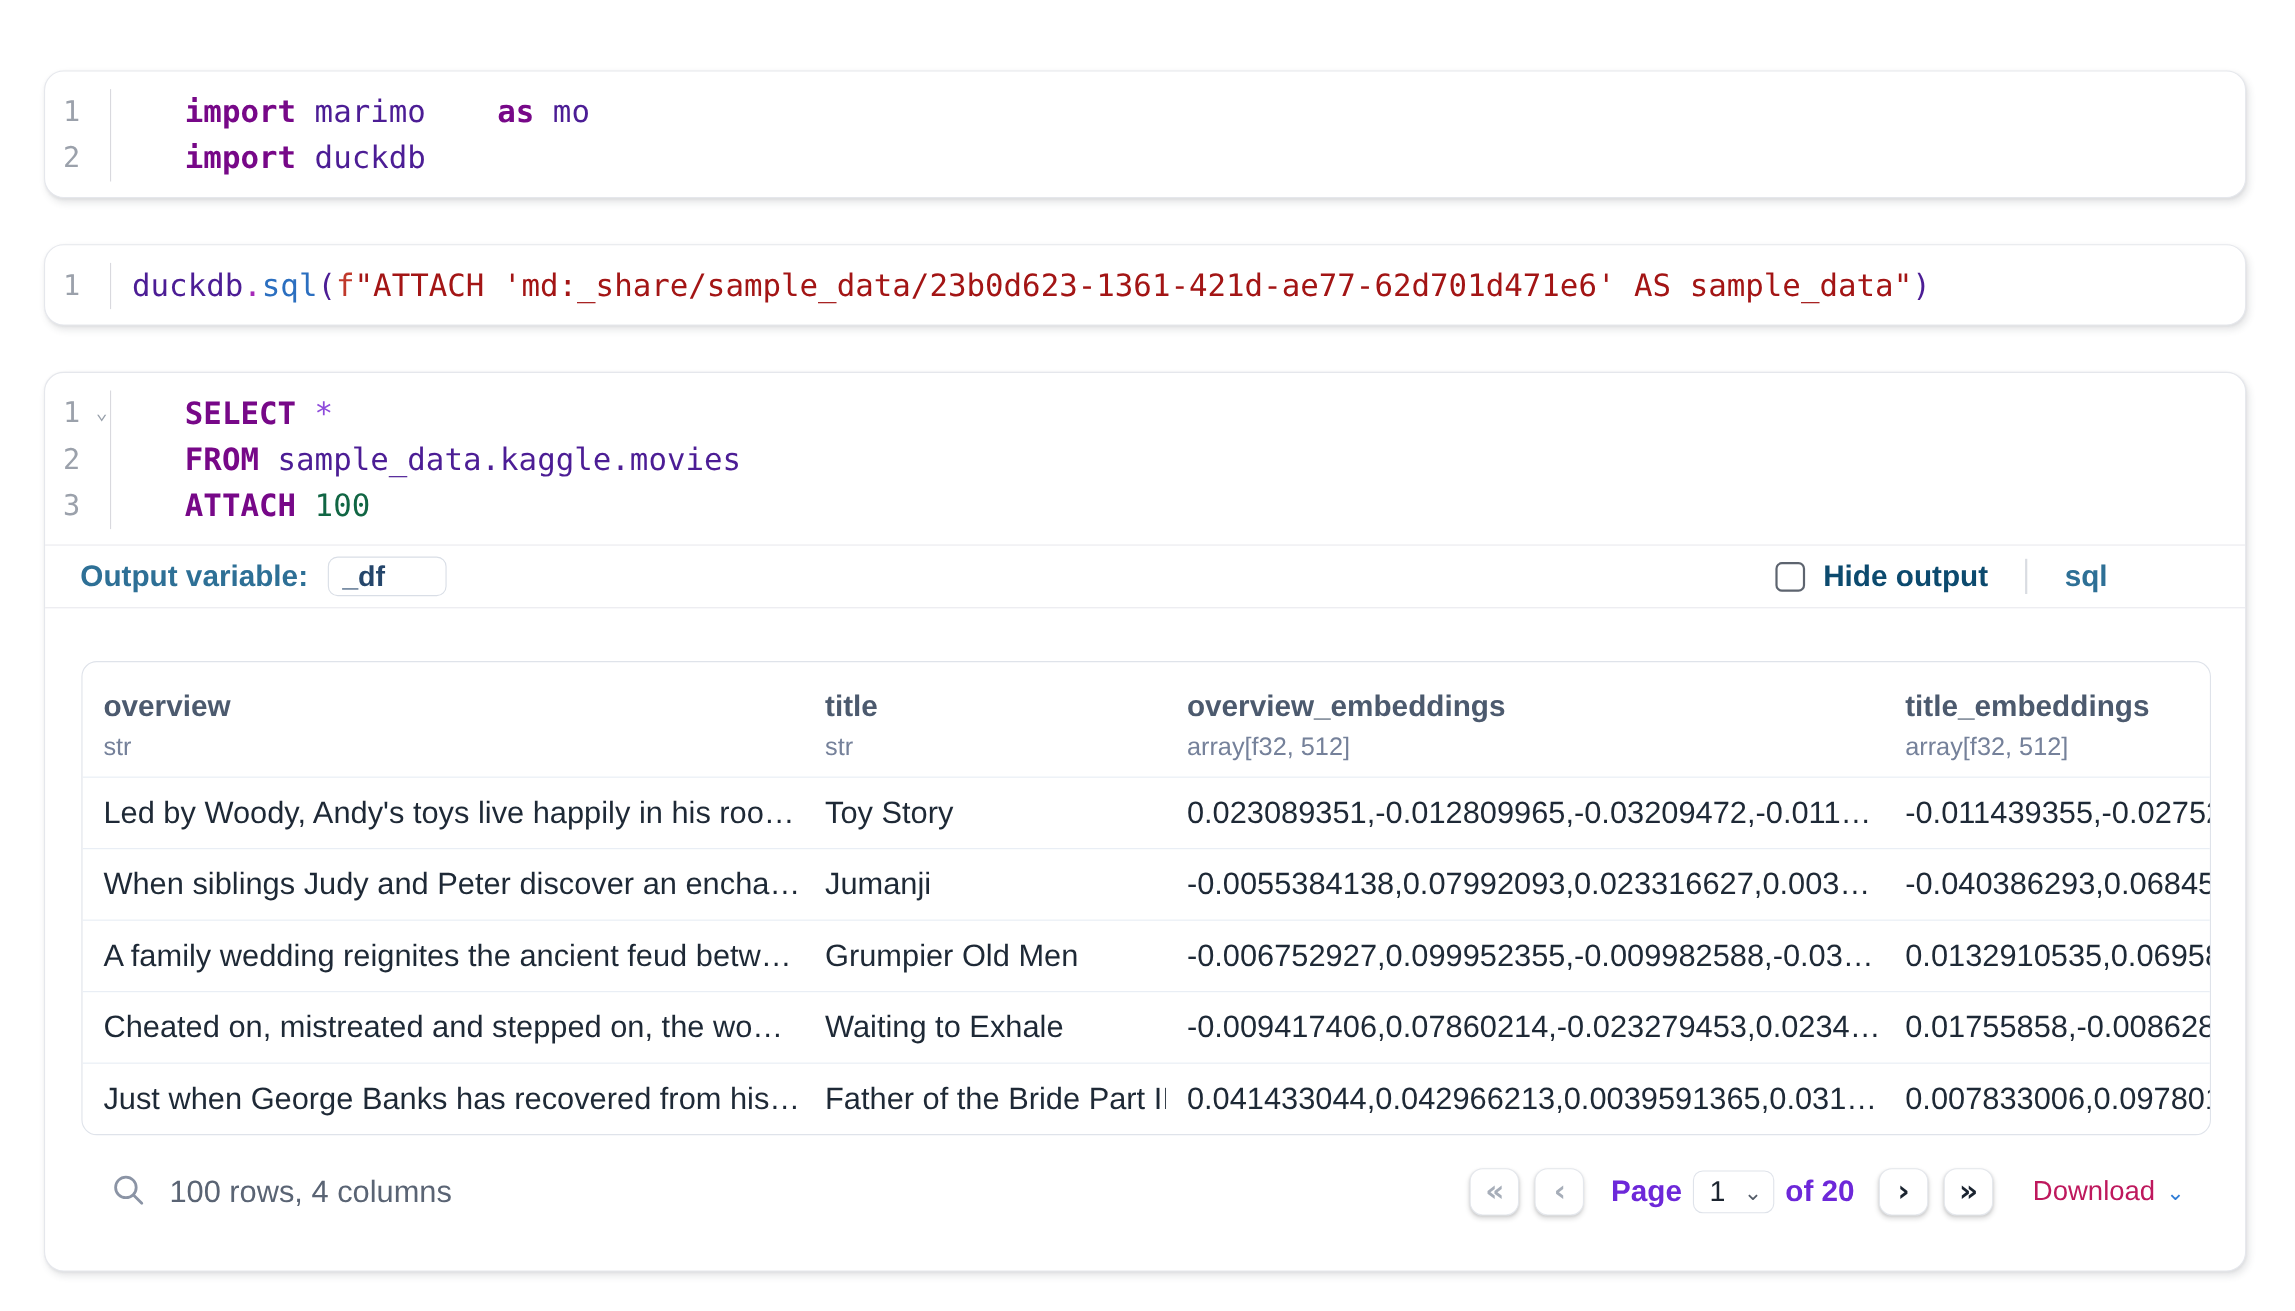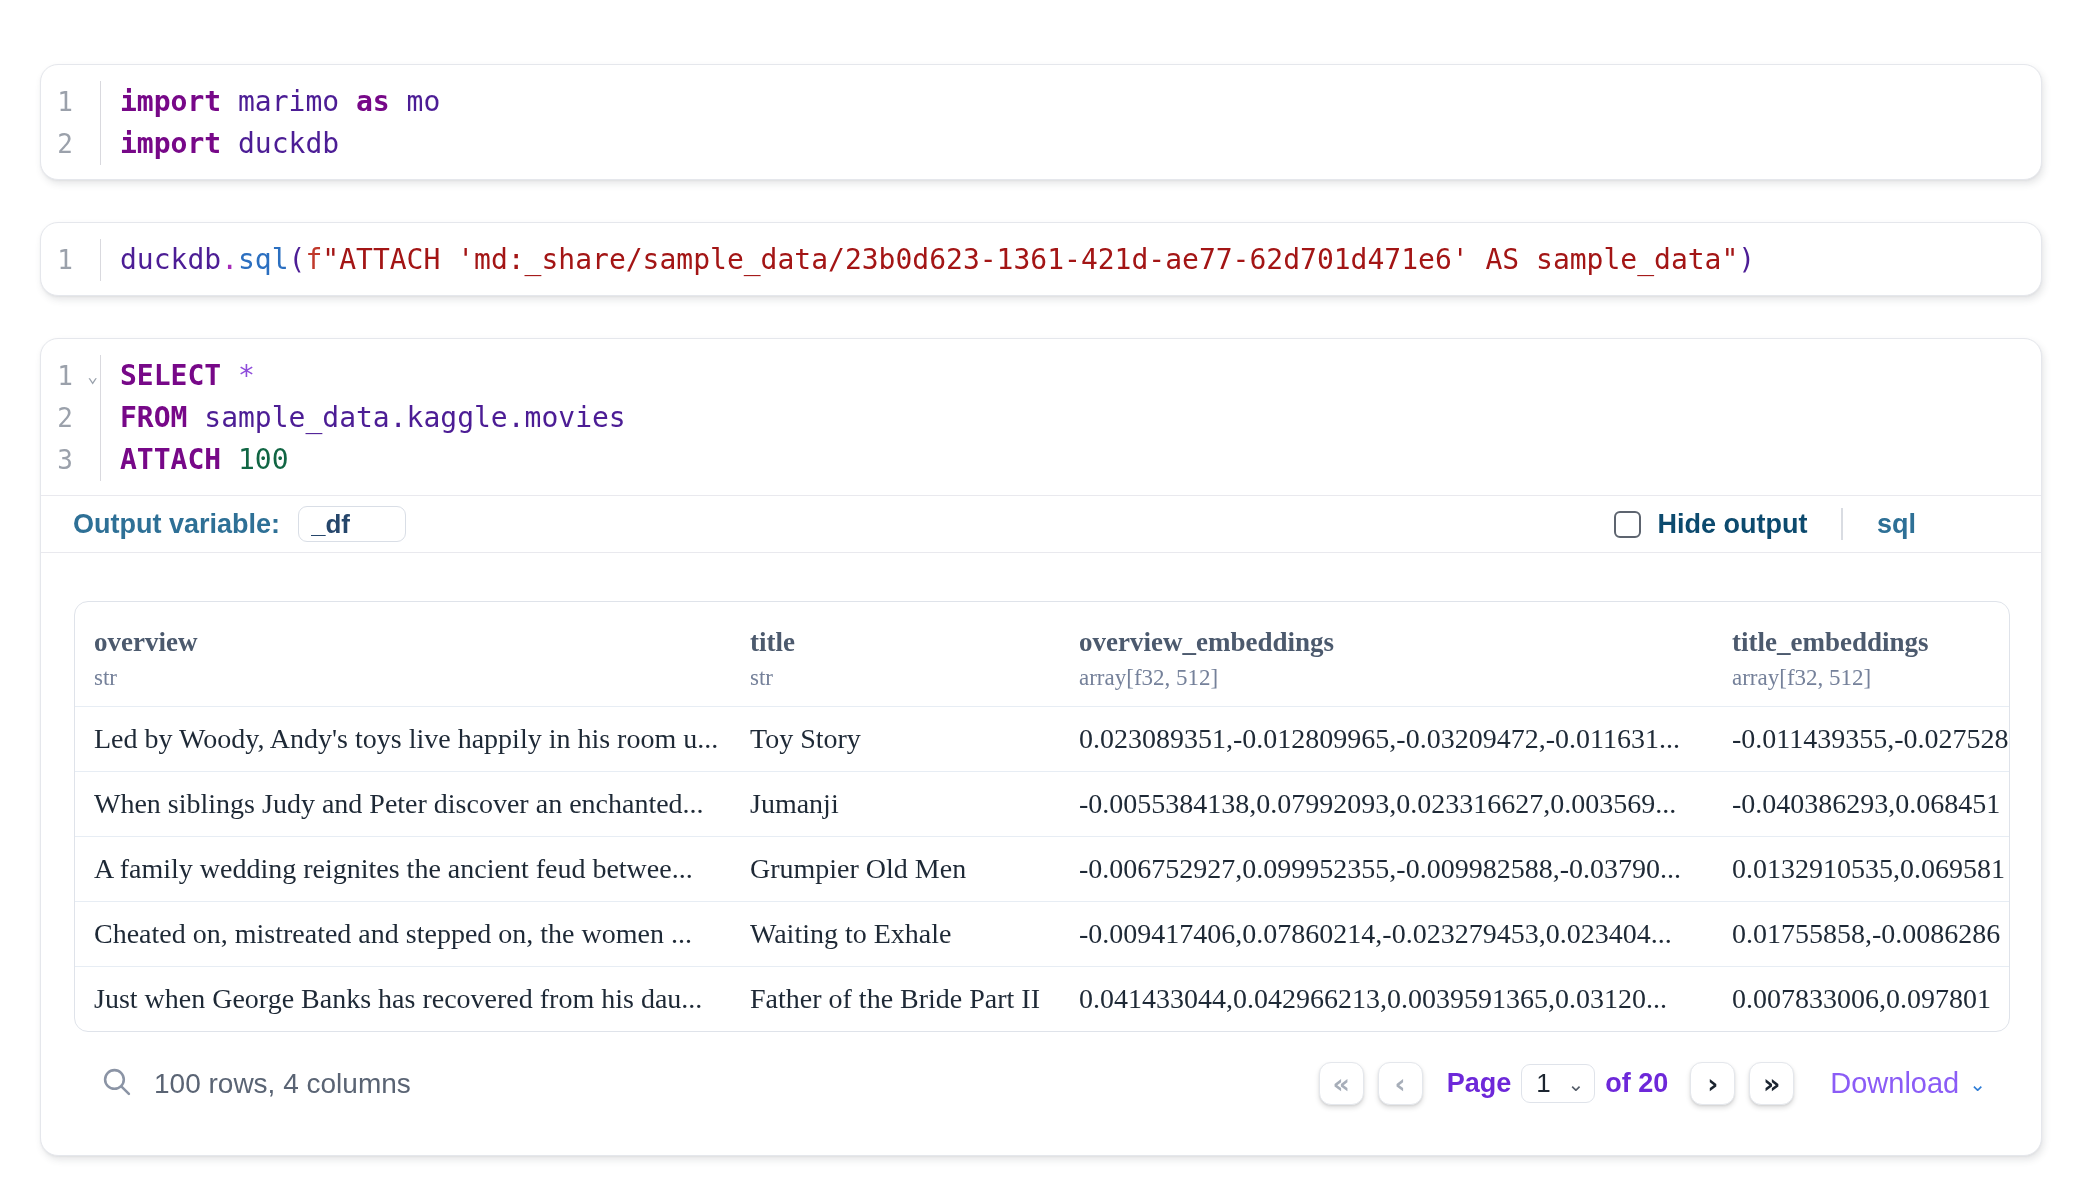--- a/index.html
+++ b/index.html
@@ -13,21 +13,21 @@
   .cell + .cell { margin-top:42px; }
 
   .code-area { display:flex; padding:16px 0 14px 0; }
   .gutter { width:60px; flex:0 0 60px; border-right:1.6px solid #d9d9de; }
   .ln { position:relative; height:42px; line-height:42px; text-align:right; padding-right:27px;
         font-family:"DejaVu Sans Mono", monospace; font-size:26px; color:#9ba1ab; }
   .fold { position:absolute; right:2px; top:0; font-size:18px; color:#98a0ab; }
   .code-lines { flex:1; padding-left:19px; overflow:hidden; }
   .code-line { height:42px; line-height:42px; white-space:pre;
                font-family:"DejaVu Sans Mono", monospace; font-size:28px; color:#1b1b1b; }
-  .tk-kw   { color:#770888; font-weight:bold; }
+  .tk-kw   { color:#770888; font-weight:bold;margin-left:48px; }
   .tk-pl   { color:#4c1d95; }
   .tk-dot  { color:#a62ab8; }
   .tk-fn   { color:#2b6fc0; }
   .tk-f    { color:#c0392b; }
   .tk-str  { color:#a31515; }
   .tk-star { color:#8e4bdb; }
   .tk-num  { color:#116644; }
 
   
   .hdivider { border-top:1.5px solid #e9e9ee; }
@@ -36,21 +36,21 @@
   .outvar-input { margin-left:18px; width:108px; height:36px; border:1.6px solid #d9dee6;
                   border-radius:9px; padding:0 0 0 12px; font-family:"Liberation Sans",sans-serif;
                   font-size:26px; font-weight:bold; color:#25466b; background:#fff; outline:none; }
   .spacer { flex:1; }
   .checkbox { width:27px; height:27px; border:2.5px solid #5d646f; border-radius:6px; background:#fff; }
   .hide-output-label { margin-left:16px; font-size:27px; font-weight:bold; color:#0c4a6e; }
   .vdivider { width:1.6px; height:32px; background:#d9dce2; margin:0 34px; }
   .lang-label { font-size:27px; font-weight:bold; color:#2e7096; }
 
   
-  .output-area { padding:48px 33px 4px 33px;font-family:Liberation Serif, serif; }
+  .output-area { padding:48px 33px 4px 33px; }
   .data-table { width:1936px; border:1.6px solid #dfe3ea; border-radius:14px; overflow:hidden; background:#fff; }
   .t-head { display:flex; padding:24px 0 14px 0; }
   .th { overflow:hidden; white-space:nowrap; padding-left:19px; }
   .th .col-name { font-size:27px; font-weight:bold; color:#4c5a6e; line-height:32px; }
   .th .col-type { font-size:23px; color:#75819a; line-height:28px; margin-top:6px; }
   .t-row { display:flex; border-top:1.5px solid #e7edf4; height:65px; }
   .td { height:65px; line-height:63px; font-size:28px; color:#1e2936; white-space:nowrap;
         overflow:hidden; padding-left:19px; }
   .c0 { flex:0 0 656px; width:656px; text-overflow:ellipsis; }
   .c1 { flex:0 0 329px; width:329px; }
@@ -70,21 +70,21 @@
               font-family:"DejaVu Sans", sans-serif; }
   .page-btn.disabled { color:#a7aeb9; }
   .gap14 { margin-left:14px; } .gap24 { margin-left:24px; } .gap10 { margin-left:10px; }
   .gap22 { margin-left:22px; } .gap36 { margin-left:36px; }
   .page-label, .of-label { font-size:27px; color:#6d28d9;font-weight:bold; }
   .page-select { width:74px; height:39px; border:1.5px solid #dfe3ea; border-radius:9px; background:#fff;
                  display:flex; align-items:center; padding:0 10px 0 14px; }
   .page-select .val { font-size:26px; color:#1c2530; flex:1; }
   .chev { font-size:20px; color:#545c68; font-family:"DejaVu Sans", sans-serif; }
   .download { display:flex; align-items:center; background:none; border:none; cursor:pointer; }
-  .download-label { font-size:29px; color:#8b5cf6; }
+  .download-label { font-size:25px; color:#be185d; }
   .download .chev { color:#2e7cd6; margin-left:10px; }
 </style>
 </head>
 <body>
 
 <div class="notebook">
 
   <div class="cell">
     <div class="code-area">
         <div class="gutter">

